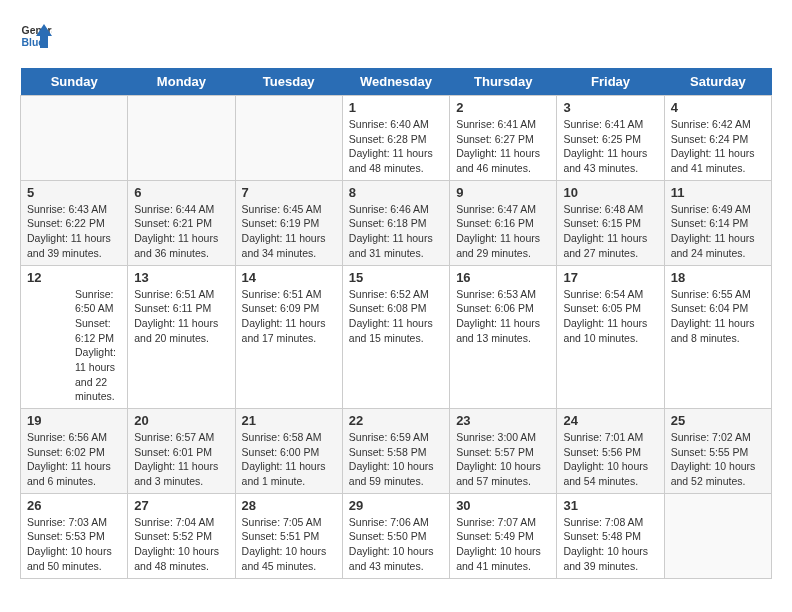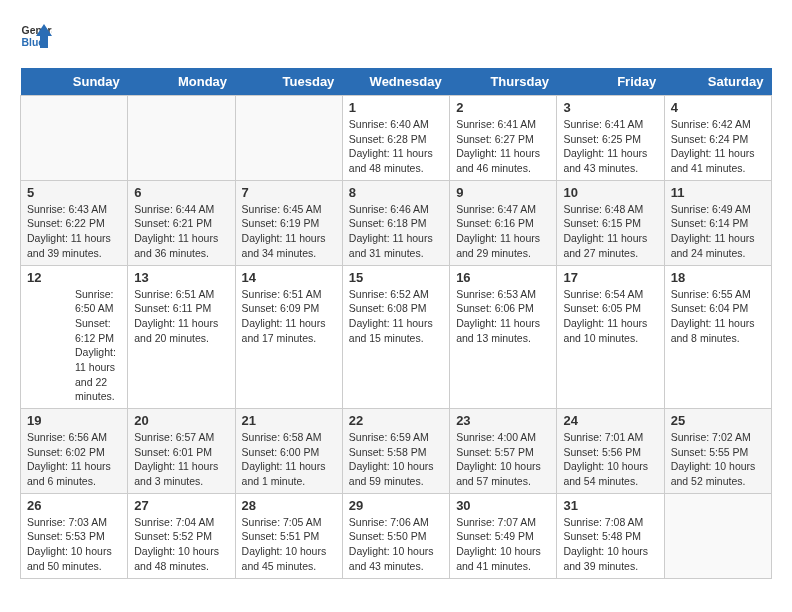--- a/index.html
+++ b/index.html
@@ -37,21 +37,21 @@
       font-size: 16px;
       color: #555;
     }
     .calendar {
       width: 100%;
       border-collapse: collapse;
     }
     .calendar th {
       background-color: #2a6db5;
       color: #fff;
-      text-align: right;
+      text-align: center;
       padding: 6px 8px;
       font-size: 13px;
       font-weight: bold;
     }
     .calendar td {
       border: 1px solid #ccc;
       vertical-align: top;
       padding: 4px 6px;
       width: calc(100% / 7);
       height: 80px;
@@ -242,21 +242,21 @@
 Daylight: 11 hours and 1 minute.</div>
         </td>
         <td>
           <span class="day-number">22</span>
           <div class="day-info" style="white-space: pre-line;">Sunrise: 6:59 AM
 Sunset: 5:58 PM
 Daylight: 10 hours and 59 minutes.</div>
         </td>
         <td>
           <span class="day-number">23</span>
-          <div class="day-info" style="white-space: pre-line;">Sunrise: 4:00 AM
+          <div class="day-info" style="white-space: pre-line;">Sunrise: 3:00 AM
 Sunset: 5:57 PM
 Daylight: 10 hours and 57 minutes.</div>
         </td>
         <td>
           <span class="day-number">24</span>
           <div class="day-info" style="white-space: pre-line;">Sunrise: 7:01 AM
 Sunset: 5:56 PM
 Daylight: 10 hours and 54 minutes.</div>
         </td>
         <td>

